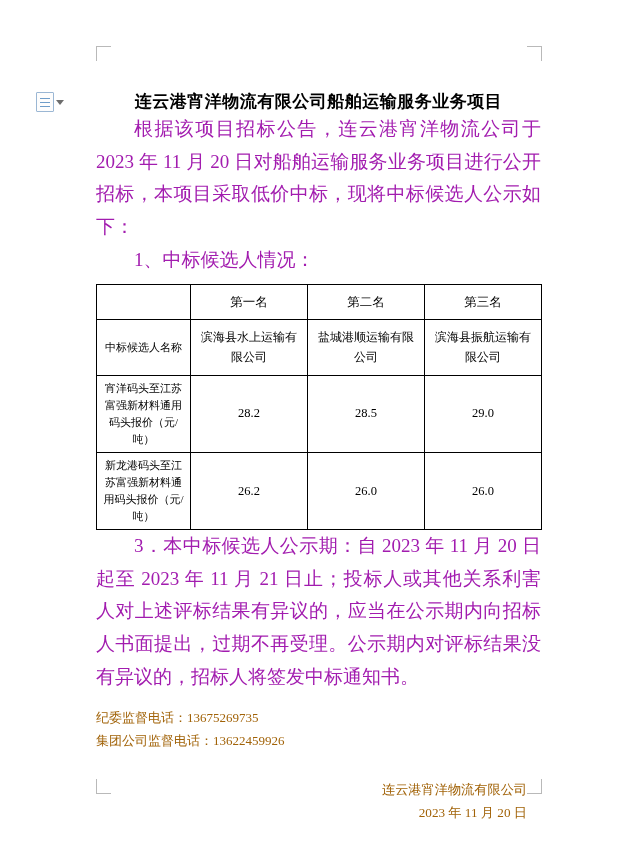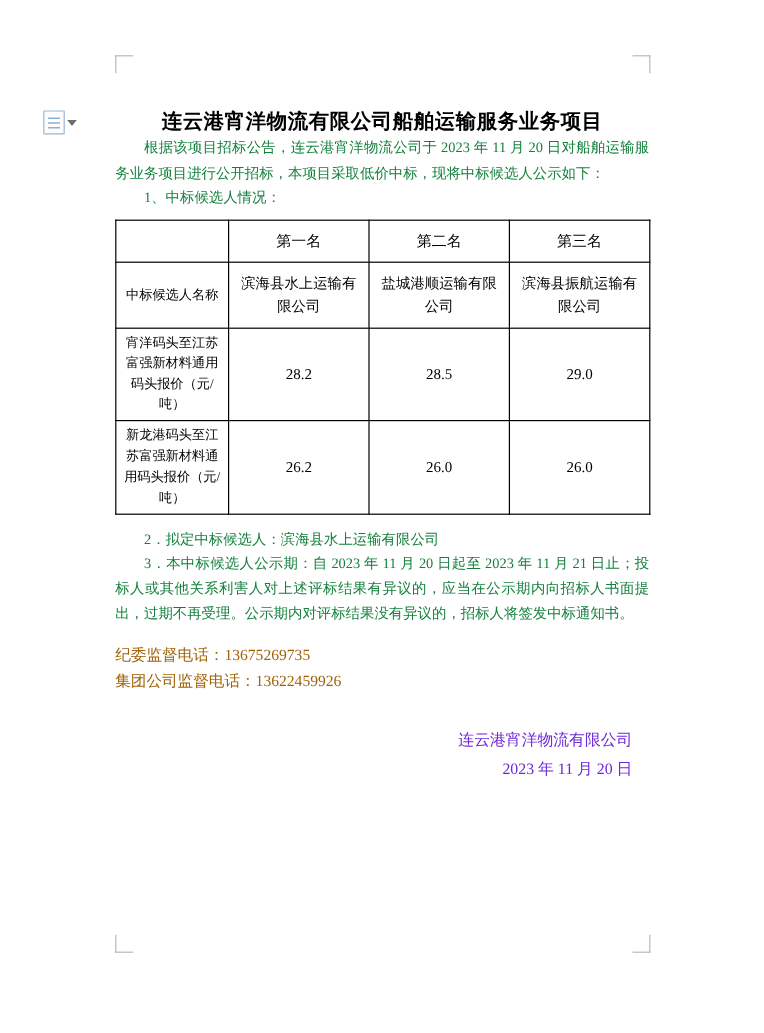--- a/index.html
+++ b/index.html
@@ -85,25 +85,25 @@
   }
   h2.subtitle {
     font-size: 16px;
     font-weight: bold;
     text-align: center;
     margin: 30px 0 0 0;
     letter-spacing: 0.5px;
     color: #000;
   }
   p.para {
-    font-size: 12px;
+    font-size: 19px;
     line-height: 1.72;
     margin: 0;
     text-align: justify;
-    color: #15803d;
+    color: #a21caf;
   }
   .p-intro { margin-top: 26px; text-indent: 2em; }
   .p-item { margin-top: 2px; text-indent: 2em; }
 
   table.cands {
     border-collapse: collapse;
     width: 445px;
     margin-top: 8px;
     table-layout: fixed;
   }
@@ -140,21 +140,21 @@
     margin-top: 14px;
     font-size: 13px;
     line-height: 1.7;
     color: #a16207;
   }
   .signature {
     margin-top: 26px;
     text-align: right;
     font-size: 13.2px;
     line-height: 1.8;
-    color: #6d28d9;
+    color: #a16207;
     padding-right: 14px;
   }
 </style>
 </head>
 <body>
 
 <div class="page">
 
   <div class="mark tl"></div>
   <div class="mark tr"></div>
@@ -201,21 +201,20 @@
         </tr>
         <tr>
           <td class="rowlabel">新龙港码头至江苏富强新材料通用码头报价（元/吨）</td>
           <td class="num">26.2</td>
           <td class="num">26.0</td>
           <td class="num">26.0</td>
         </tr>
       </tbody>
     </table>
 
-    <p class="para p-item" style="margin-top:10px">2．拟定中标候选人：滨海县水上运输有限公司</p>
     <p class="para p-item">3．本中标候选人公示期：自 2023 年 11 月 20 日起至 2023 年 11 月 21 日止；投标人或其他关系利害人对上述评标结果有异议的，应当在公示期内向招标人书面提出，过期不再受理。公示期内对评标结果没有异议的，招标人将签发中标通知书。</p>
 
     <div class="contacts">
       <div>纪委监督电话：13675269735</div>
       <div>集团公司监督电话：13622459926</div>
     </div>
 
     <div class="signature">
       <div>连云港宵洋物流有限公司</div>
       <div>2023 年 11 月 20 日</div>

